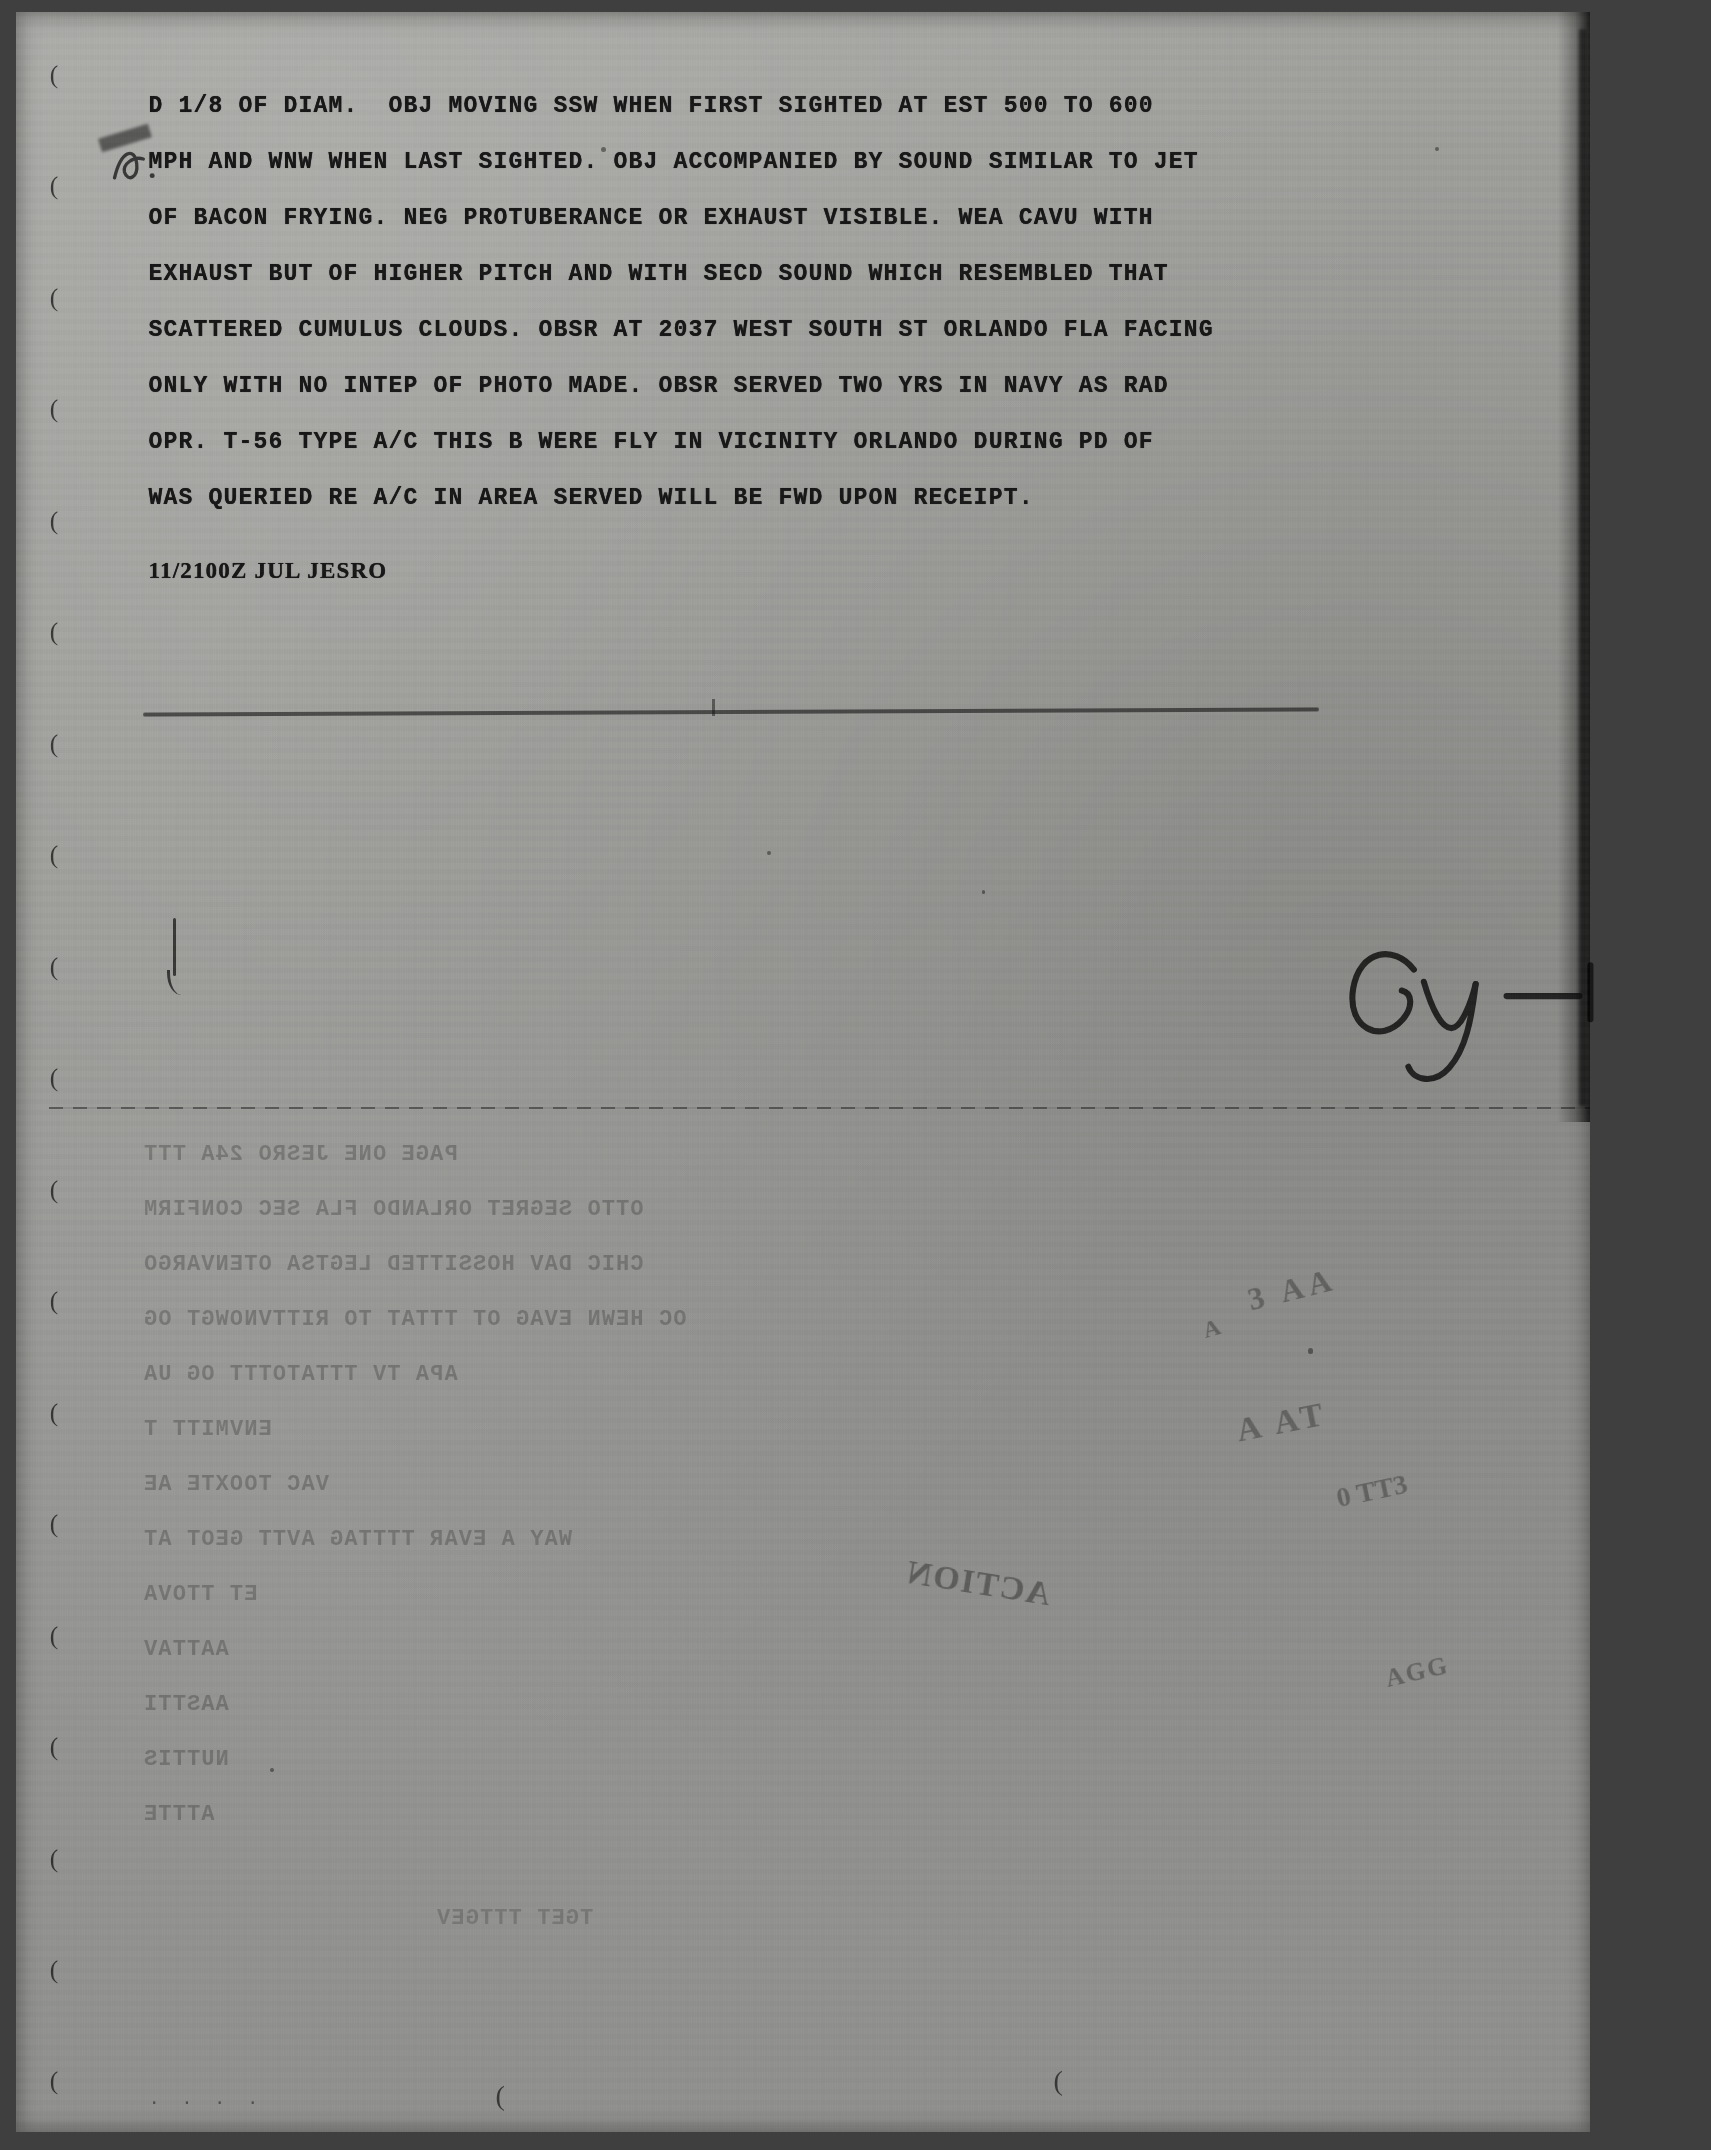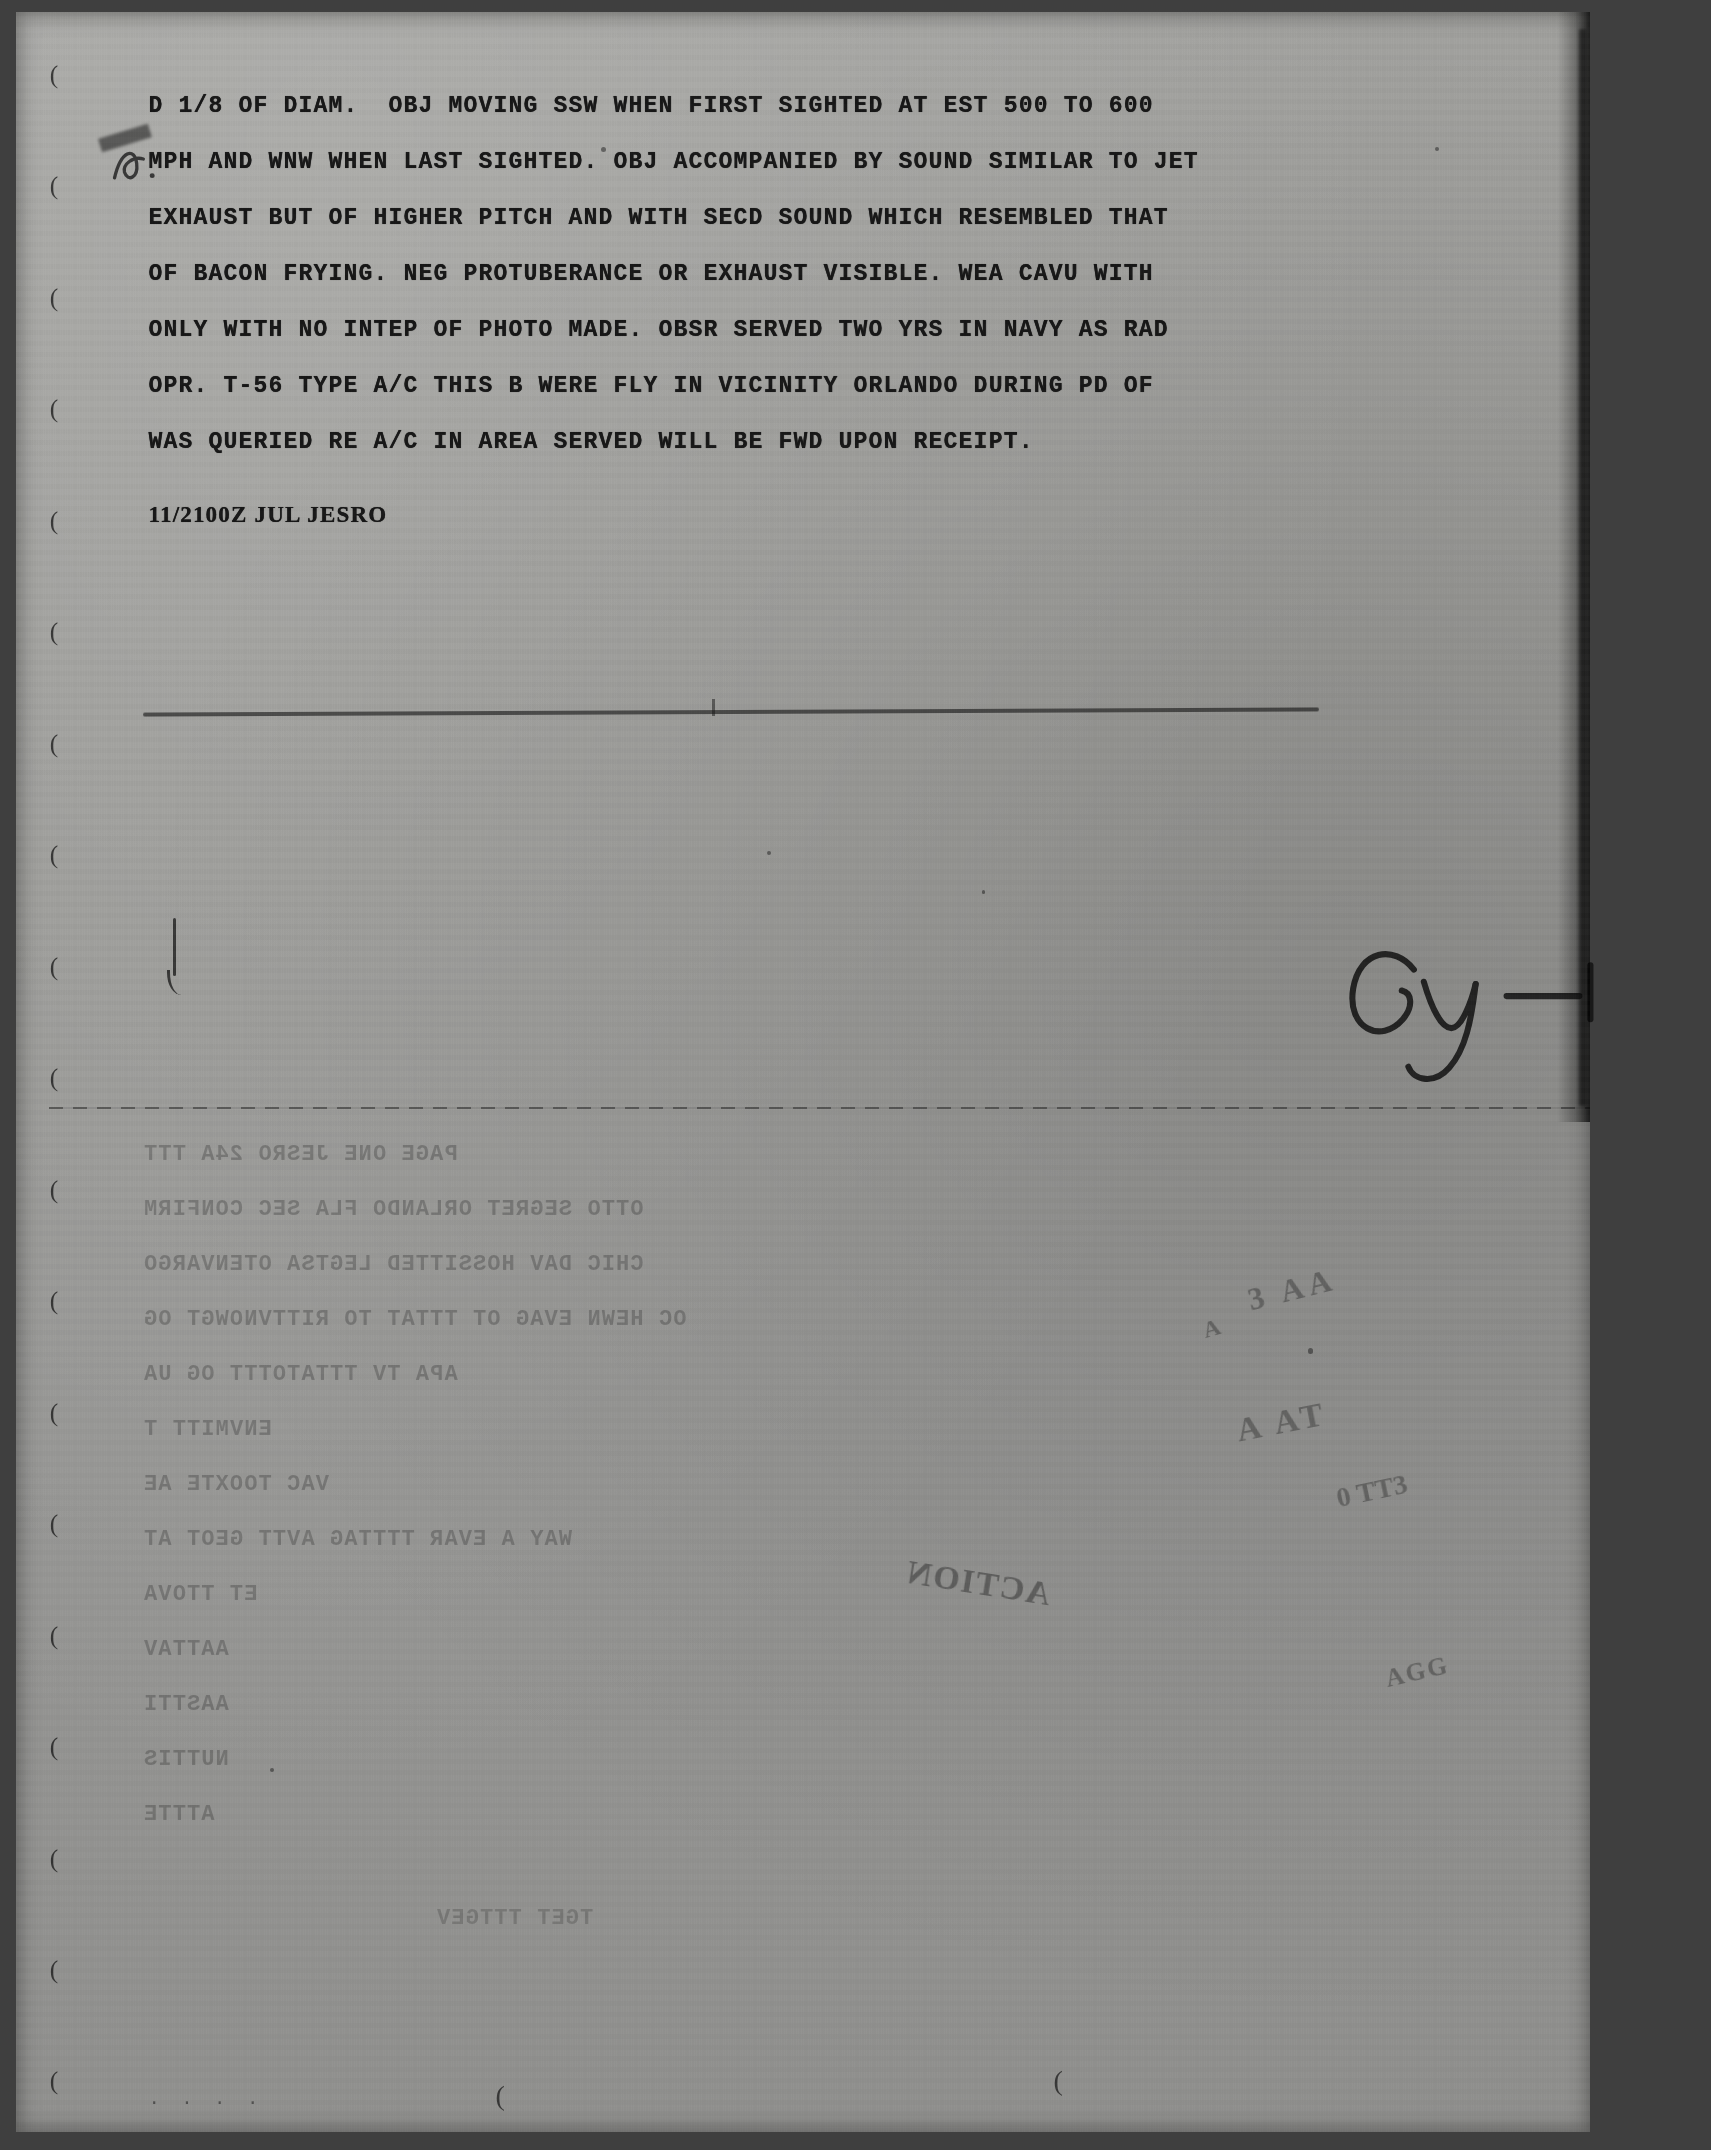--- a/index.html
+++ b/index.html
@@ -333,22 +333,23 @@
       <span>(</span>
       <span>(</span>
       <span>(</span>
       <span>(</span>
       <span>(</span>
     </div>
 
     <div id="typed">
       <div class="line">D 1/8 OF DIAM.  OBJ MOVING SSW WHEN FIRST SIGHTED AT EST 500 TO 600</div>
       <div class="line">MPH AND WNW WHEN LAST SIGHTED. OBJ ACCOMPANIED BY SOUND SIMILAR TO JET</div>
+      <div class="line">OF BACON FRYING. NEG PROTUBERANCE OR EXHAUST VISIBLE. WEA CAVU WITH</div>
       <div class="line">EXHAUST BUT OF HIGHER PITCH AND WITH SECD SOUND WHICH RESEMBLED THAT</div>
-      <div class="line">OF BACON FRYING. NEG PROTUBERANCE OR EXHAUST VISIBLE. WEA CAVU WITH</div>
+      <div class="line">SCATTERED CUMULUS CLOUDS. OBSR AT 2037 WEST SOUTH ST ORLANDO FLA FACING</div>
       <div class="line">ONLY WITH NO INTEP OF PHOTO MADE. OBSR SERVED TWO YRS IN NAVY AS RAD</div>
       <div class="line">OPR. T-56 TYPE A/C THIS B WERE FLY IN VICINITY ORLANDO DURING PD OF</div>
       <div class="line">WAS QUERIED RE A/C IN AREA SERVED WILL BE FWD UPON RECEIPT.</div>
       <div class="line sig">11/2100Z JUL JESRO</div>
     </div>
 
     <div id="pencil-underline"></div>
     <div id="pencil-tick"></div>
 
     <div id="pen-descender"></div>

